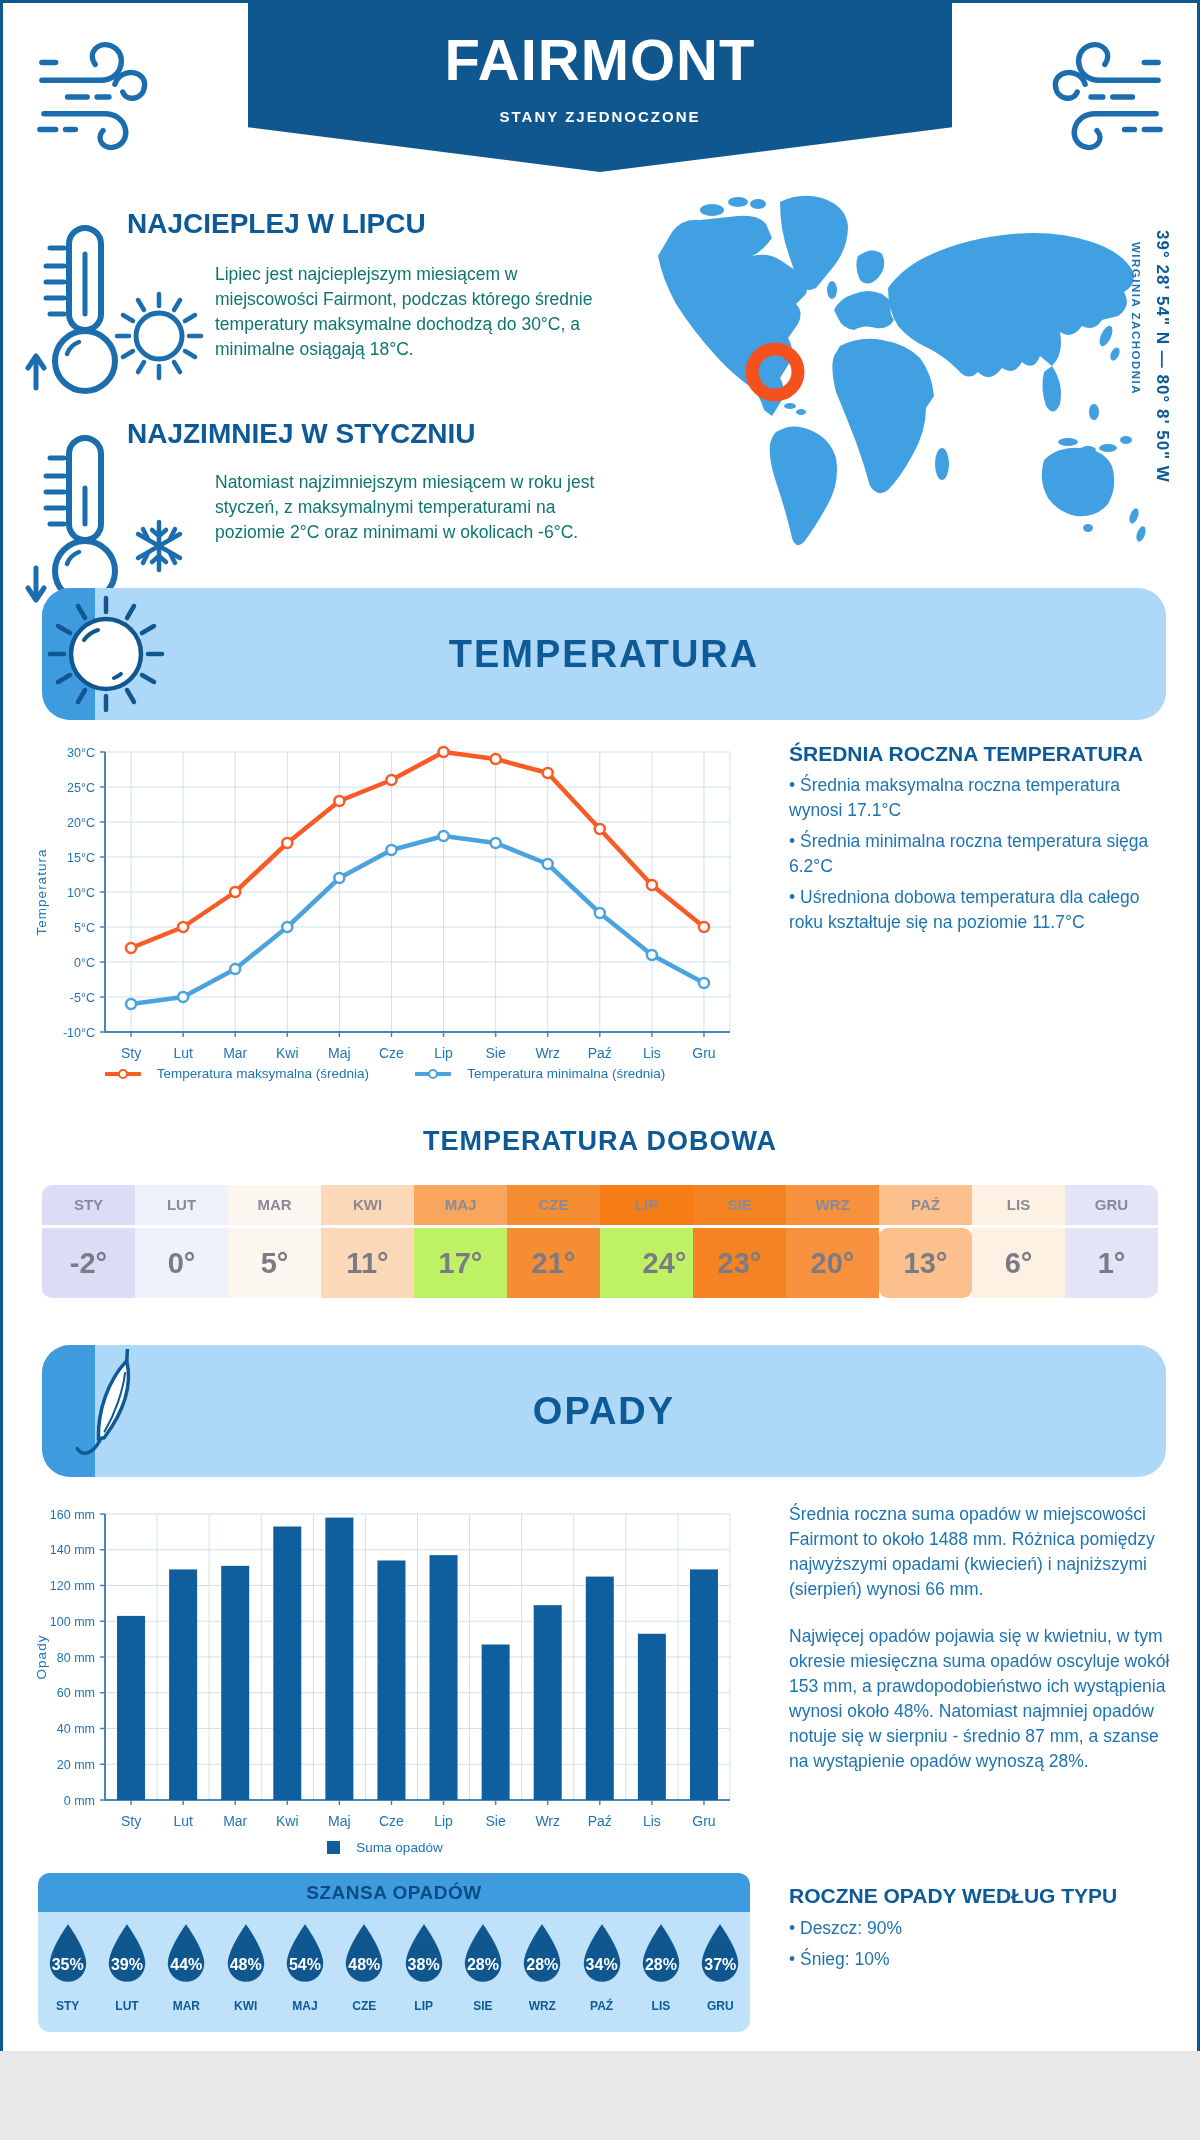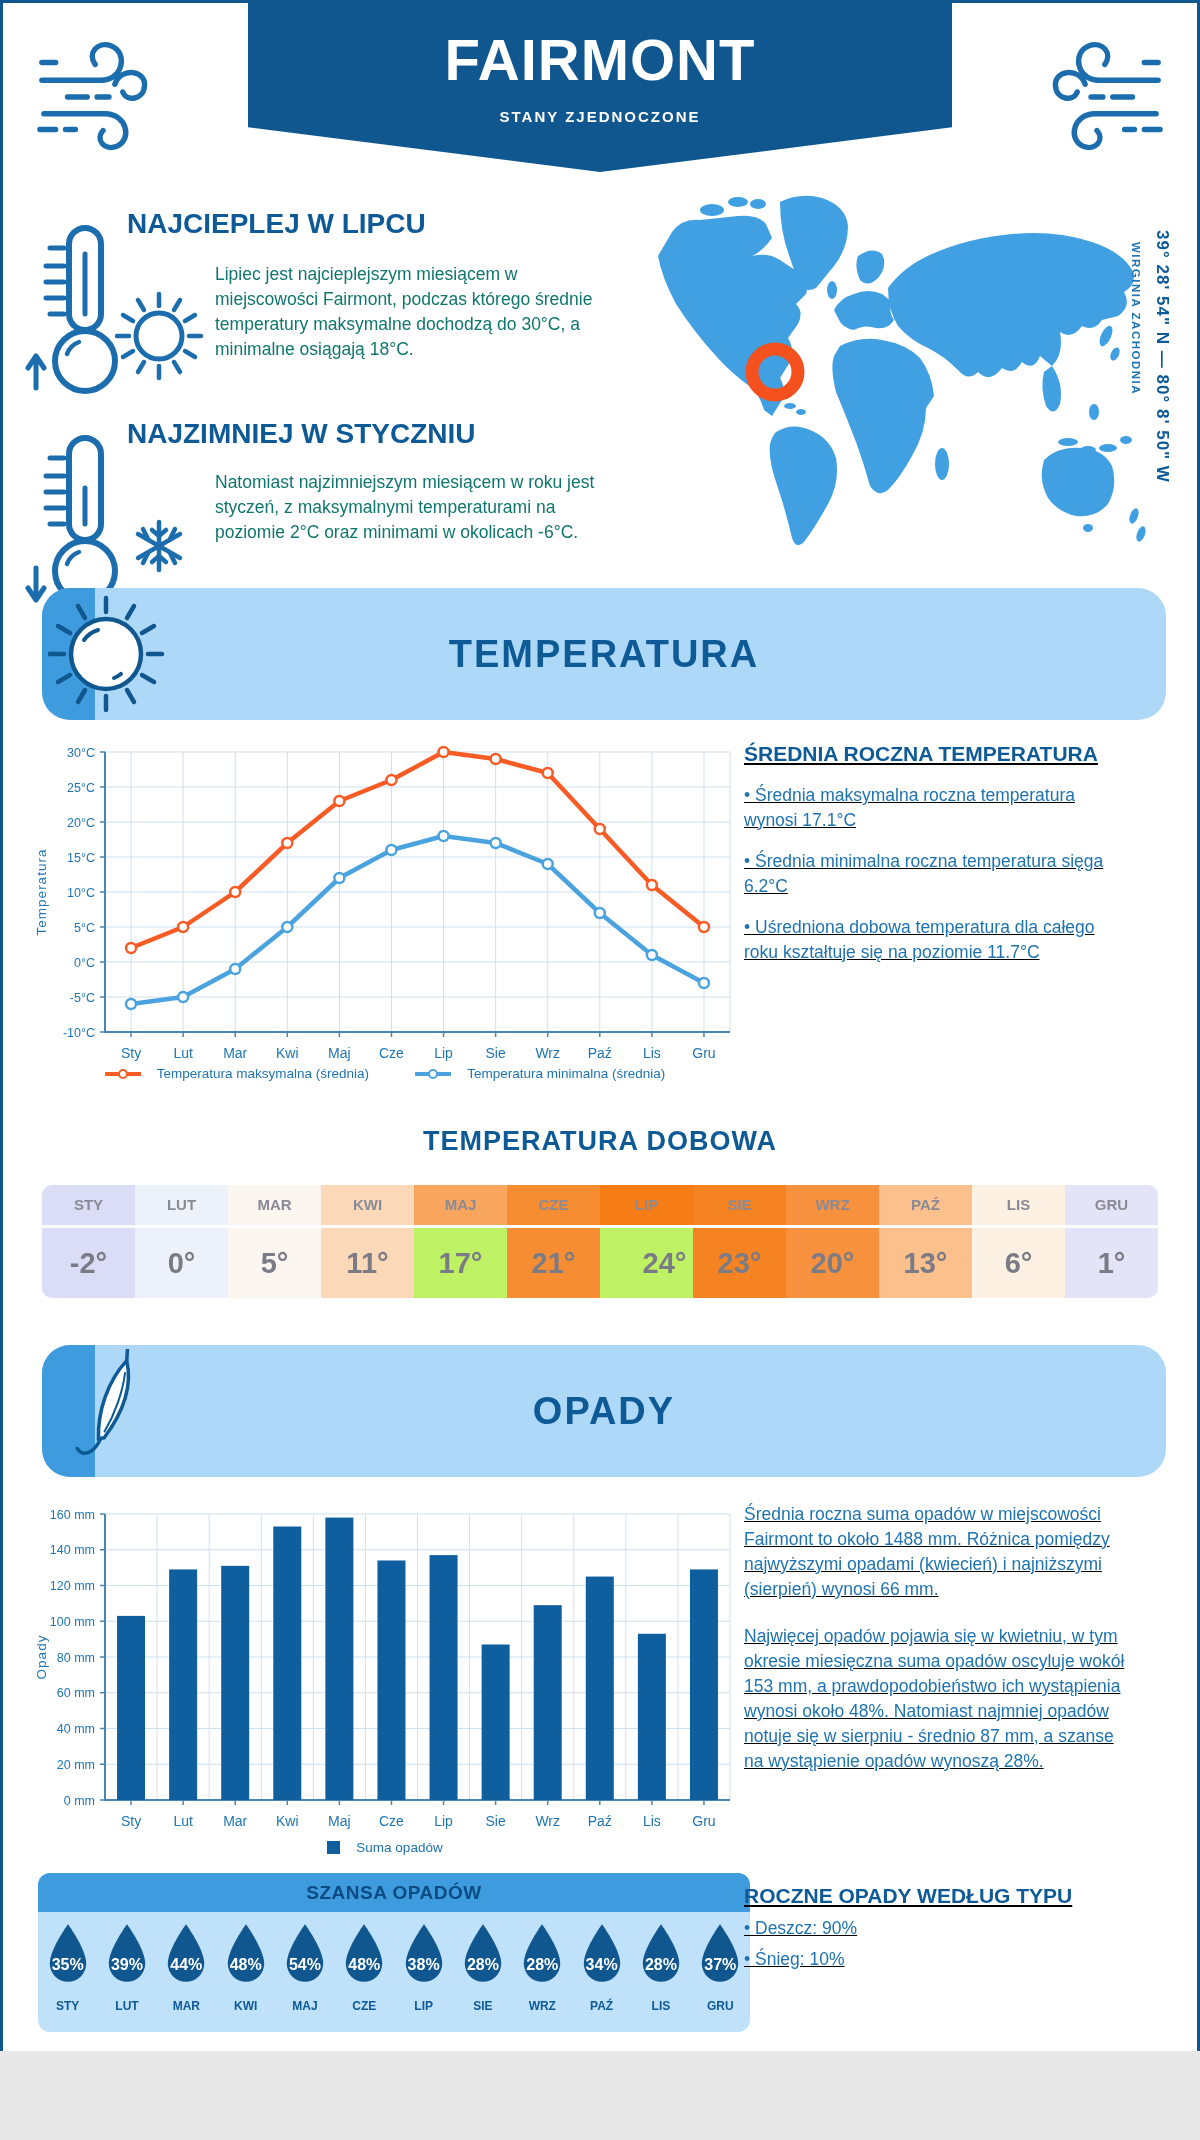--- a/index.html
+++ b/index.html
@@ -39,23 +39,23 @@
   .sec-accent{position:absolute;left:0;top:0;width:53px;height:100%;background:#3e9bdd;}
   .sec-title{position:absolute;left:0;right:0;top:0;bottom:0;display:flex;align-items:center;
           justify-content:center;font-size:38px;font-weight:800;color:#0d5a96;letter-spacing:2px;}
   .sec-icon{position:absolute;left:6px;top:4px;}
 
   
   .chart{position:absolute;left:30px;}
   .legend-row{position:absolute;left:30px;width:710px;display:flex;justify-content:center;
           gap:46px;align-items:center;}
   .legend-item{display:flex;align-items:center;gap:16px;font-size:13.5px;color:#1e73b0;}
-  .panel{position:absolute;left:744px;width:384px;text-decoration:underline;}
+  .panel{position:absolute;left:789px;width:384px;}
   .panel-head{font-size:21px;font-weight:800;color:#0d5a96;margin:0 0 6px 0;}
-  .panel-bullet{font-size:17.5px;line-height:1.4;color:#1e73b0;margin-top:17px;}
+  .panel-bullet{font-size:17.5px;line-height:1.4;color:#1e73b0;margin-top:7px;}
   .panel-par{font-size:17.5px;line-height:1.42;color:#1e73b0;margin:0 0 23px 0;}
 
   .center-head{position:absolute;left:0;right:0;text-align:center;font-size:27px;
           font-weight:800;color:#0d5a96;letter-spacing:1px;}
 
   
   .dtable{position:absolute;left:42px;top:1185px;width:1116px;display:grid;
           grid-template-columns:repeat(12,1fr);grid-template-rows:40px 70px;row-gap:3px;}
   .dt-m{font-size:15px;font-weight:700;color:#8a8a96;text-align:center;line-height:40px;}
   .dt-v{font-size:29px;font-weight:600;color:#7b7b86;text-align:center;line-height:70px;}
@@ -335,21 +335,21 @@
       <div class="dt-m" style="background: rgb(227, 228, 247); border-top-right-radius: 10px;">GRU</div>
       <div class="dt-v" style="background: rgb(219, 220, 246); border-bottom-left-radius: 10px;">-2°</div>
       <div class="dt-v" style="background: rgb(237, 242, 250);">0°</div>
       <div class="dt-v" style="background: rgb(251, 246, 240);">5°</div>
       <div class="dt-v" style="background: rgb(251, 216, 184);">11°</div>
       <div class="dt-v" style="background: #bef264;">17°</div>
       <div class="dt-v" style="background: rgb(247, 141, 51);">21°</div>
       <div class="dt-v" style="background: #bef264; padding-left: 36px;">24°</div>
       <div class="dt-v" style="background: rgb(246, 131, 33);">23°</div>
       <div class="dt-v" style="background: rgb(248, 145, 62);">20°</div>
-      <div class="dt-v" style="background: rgb(251, 192, 140);">13°</div>
+      <div class="dt-v" style="background: rgb(251, 192, 140); border-radius: 9px;">13°</div>
       <div class="dt-v" style="background: rgb(253, 241, 228);">6°</div>
       <div class="dt-v" style="background: rgb(227, 228, 247); border-bottom-right-radius: 10px;">1°</div>
     </div>
 
   <div class="sec-banner" style="top:1345px">
     <div class="sec-accent"></div>
     <svg class="sec-icon" width="124" height="124" viewBox="0 0 124 124">
       <g transform="translate(60,58) rotate(22)" stroke="#0d5a96" fill="none" stroke-linecap="round">
         <path stroke-width="3.5" d="M0 -50 L-4 -62"></path>
         <path stroke-width="3.5" fill="#ffffff" d="M0 -50 C14 -30 17 -4 8 30 L3 33 C-8 8 -10 -24 0 -50 Z"></path>

